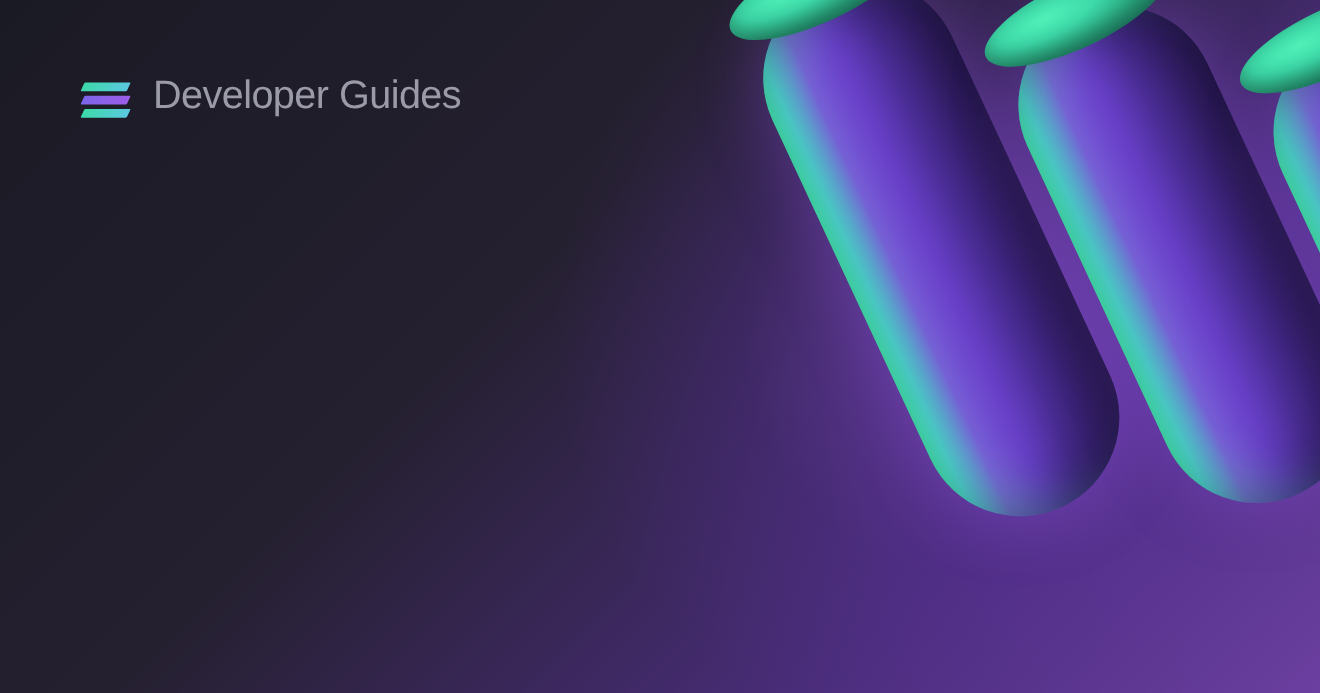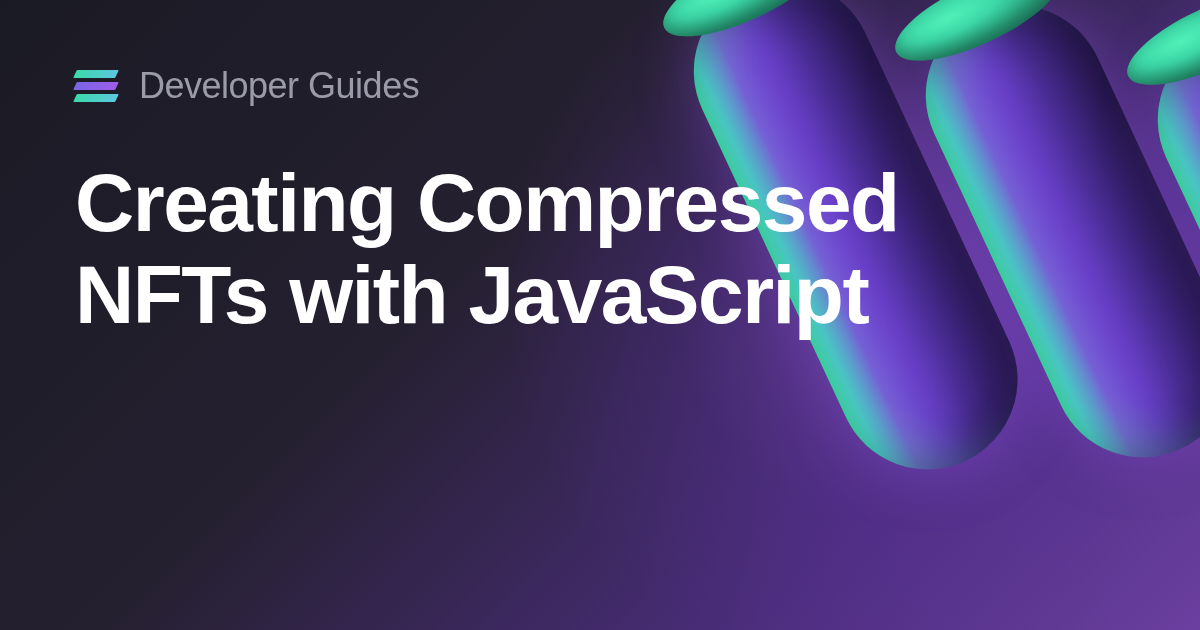--- a/index.html
+++ b/index.html
@@ -90,21 +90,21 @@
     .content {
       position: relative;
       z-index: 10;
       padding: 65px 75px;
       width: 100%;
       height: 100%;
     }
     
     .header {
       display: flex;
-      align-items: center;
+      align-items: flex-end;
       gap: 22px;
       margin-bottom: 50px;
     }
     
     .logo {
       display: flex;
       flex-direction: column;
       gap: 4px;
     }
     
@@ -162,14 +162,13 @@
 
 <div class="content">
   <div class="header">
     <div class="logo">
       <div class="logo-bar logo-bar-1"></div>
       <div class="logo-bar logo-bar-2"></div>
       <div class="logo-bar logo-bar-3"></div>
     </div>
     <div class="subtitle">Developer Guides</div>
   </div>
-  <h1 class="title">Creating Compressed NFTs with JavaScript</h1>
 </div>
 
 </body></html>

